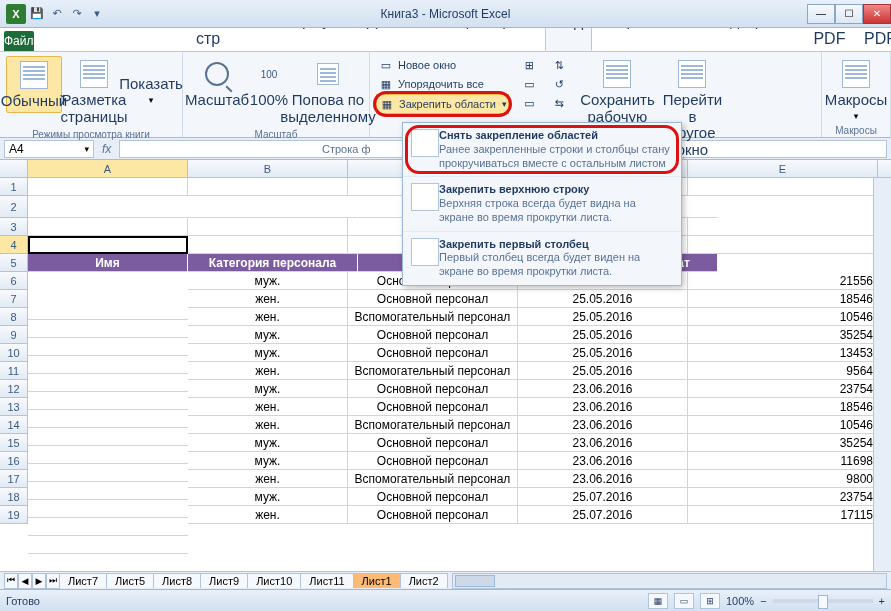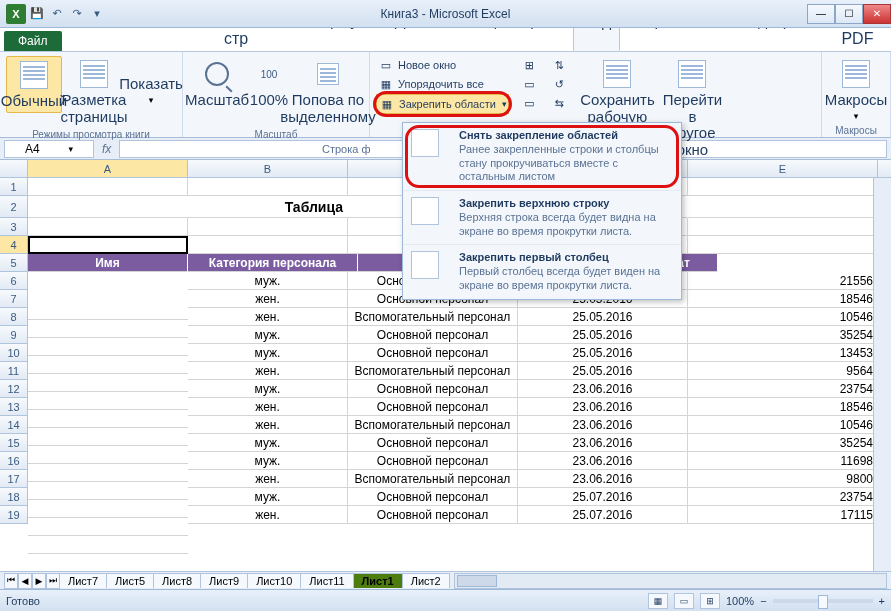--- a/index.html
+++ b/index.html
@@ -10,21 +10,21 @@
   .titlebar .qat { display: flex; align-items: center; gap: 2px; padding-left: 6px; }
   .qat-icon { width: 18px; height: 18px; display: flex; align-items: center; justify-content: center; font-size: 11px; color: #3b5a82; }
   .excel-icon { width: 20px; height: 20px; background: #2e7d32; color: #fff; font-size: 11px; font-weight: bold; display: flex; align-items: center; justify-content: center; border-radius: 2px; }
   .title-text { position: absolute; left: 50%; transform: translateX(-50%); font-size: 12px; color: #1f3a5f; }
   .win-controls { margin-left: auto; display: flex; }
   .win-btn { width: 28px; height: 20px; border: 1px solid #8ba6c7; background: linear-gradient(#f5f9fe,#dde8f5); display:flex; align-items:center; justify-content:center; font-size:10px; }
   .win-btn.close { background: linear-gradient(#e88,#c33); color:#fff; border-color:#a33; }
 
   
   .tabs-row { height: 24px; background: #fff; display: flex; align-items: flex-end; padding-left: 4px; border-bottom: 1px solid #b6c8de; }
-  .file-tab { background: #1e6b3a; color: #fff; font-size: 12px; padding: 3px 14px; border-radius: 2px 2px 0 0; margin-right: 2px; }
+  .file-tab { background: #1e6b3a; color: #fff; font-size: 12px; padding: 3px 0; border-radius: 2px 2px 0 0; margin-right: 2px; }
   .rib-tab { font-size: 16px; color: #1f3a5f; padding: 3px 8px; cursor: pointer; }
   .rib-tab.active { background: #f3f7fc; border: 1px solid #b6c8de; border-bottom: 1px solid #f3f7fc; border-radius: 2px 2px 0 0; }
   .tabs-right { margin-left: auto; display: flex; align-items: center; gap: 6px; padding-right: 6px; }
   .help-circle { width:16px; height:16px; border-radius:50%; background:#2a6fc9; color:#fff; font-size:11px; display:flex; align-items:center; justify-content:center; }
 
   
   .ribbon { height: 86px; background: #f3f7fc; border-bottom: 1px solid #a8bcd6; display: flex; position: relative; }
   .rib-group { border-right: 1px solid #d0dcec; padding: 4px 6px 2px; display: flex; flex-direction: column; }
   .rib-group-label { font-size: 10px; color: #5a7294; text-align: center; margin-top: auto; padding-top: 2px; }
   .rib-items { display: flex; gap: 4px; flex: 1; align-items: flex-start; }
@@ -33,33 +33,33 @@
   .big-btn .ico { width: 32px; height: 32px; display: flex; align-items: center; justify-content: center; }
   .big-btn .lbl { font-size: 15px; text-align: center; line-height: 1.1; color: #1f3a5f; }
   .small-stack { display: flex; flex-direction: column; gap: 1px; }
   .small-item { display: flex; align-items: center; gap: 4px; font-size: 11px; color: #1f3a5f; padding: 1px 2px; white-space: nowrap; }
   .small-item .si { width: 16px; height: 16px; display:flex; align-items:center; justify-content:center; }
   .freeze-btn { background: #fde7a5; border: 1px solid #e6b84a; position: relative; }
   .freeze-highlight { position: absolute; border: 3px solid #d11; border-radius: 14px; left: -4px; top: -4px; right: -4px; bottom: -4px; pointer-events: none; }
 
   
   .freeze-menu { position: absolute; left: 402px; top: 122px; width: 280px; background: #f3f7fc; border: 1px solid #9db8d9; box-shadow: 2px 2px 6px rgba(0,0,0,0.25); z-index: 20; }
-  .freeze-menu-item { display: flex; gap: 20px; padding: 6px 8px; border-bottom: 1px solid #e2eaf4; }
+  .freeze-menu-item { display: flex; gap: 0; padding: 6px 8px; border-bottom: 1px solid #e2eaf4; }
   .freeze-menu-item:last-child { border-bottom: none; }
   .fmi-icon { width: 28px; height: 28px; flex-shrink:0; border:1px solid #b0c4de; background:#fff; position:relative; }
   .fmi-icon::before { content:''; position:absolute; background:#7fa0c7; }
   .fmi-text { font-size: 11px; line-height: 1.25; }
   .fmi-title { font-weight: bold; color: #1f3a5f; }
   .fmi-desc { color: #5a7294; }
   .freeze-menu-item.hl { position: relative; }
   .freeze-menu-item.hl::after { content:''; position:absolute; left:2px; right:2px; top:2px; bottom:2px; border:3px solid #d11; border-radius:14px; pointer-events:none; }
 
   
   .fbar { height: 22px; background: #e8eef7; display: flex; align-items: center; border-bottom: 1px solid #a8bcd6; font-size: 12px; }
-  .name-box { width: 90px; background: #fff; border: 1px solid #b0c4de; height: 18px; margin-left: 4px; padding: 0 20px; display:flex; align-items:center; justify-content:space-between; }
+  .name-box { width: 90px; background: #fff; border: 1px solid #b0c4de; height: 18px; margin-left: 4px; padding: 0 4px; display:flex; align-items:center; justify-content:space-between; }
   .fx-label { margin: 0 8px; font-style: italic; color: #5a7294; }
   .formula-input { flex: 1; background: #fff; border: 1px solid #b0c4de; height: 18px; margin-right: 4px; padding: 0 4px; }
 
   
   .grid-area { position: absolute; top: 160px; left: 0; right: 0; bottom: 40px; background: #fff; overflow: hidden; }
   .col-headers { display: flex; height: 18px; background: linear-gradient(#f7fafd,#e2eaf4); border-bottom: 1px solid #b0c4de; }
   .corner { width: 28px; border-right: 1px solid #b0c4de; }
   .col-h { border-right: 1px solid #b0c4de; text-align: center; font-size: 11px; color: #3b5a82; display:flex; align-items:center; justify-content:center; }
   .col-h.sel { background: #fde7a5; }
   .rows { }
@@ -79,21 +79,21 @@
   .name-col { background: #0369a1; margin-top: 47px; }
   .center { justify-content: center; }
   .right { justify-content: flex-end; }
   .row4 .cell { background:#fff; }
 
   
   .hscroll { position:absolute; bottom:22px; left:0; right:0; height:18px; background:#e8eef7; display:flex; align-items:center; border-top:1px solid #b0c4de; }
   .sheet-tabs { display:flex; align-items:center; gap:0; padding-left:4px; }
   .sheet-nav { width:14px; height:16px; border:1px solid #b0c4de; background:#f5f9fe; font-size:9px; display:flex; align-items:center; justify-content:center; }
   .sheet-tab { font-size:11px; padding:1px 8px; background:#f5f9fe; border:1px solid #b0c4de; border-bottom:none; margin-left:-1px; }
-  .sheet-tab.active { background:#4d7c0f; font-weight:bold; }
+  .sheet-tab.active { background:#fdba74; font-weight:normal; }
   .hscroll-track { flex:1; height:16px; background:#e2eaf4; border:1px solid #b0c4de; margin:0 4px; position:relative; }
   .hscroll-thumb { position:absolute; left:2px; width:40px; top:1px; bottom:1px; background:#cdd9e9; border:1px solid #9db8d9; }
   .vscroll { position:absolute; right:0; top:178px; bottom:40px; width:18px; background:#e8eef7; border-left:1px solid #b0c4de; }
 
   
   .status { position:absolute; bottom:0; left:0; right:0; height:22px; background:linear-gradient(#e8f0fa,#d2e0f0); border-top:1px solid #9db8d9; display:flex; align-items:center; font-size:11px; color:#1f3a5f; padding:0 6px; }
   .status-right { margin-left:auto; display:flex; align-items:center; gap:6px; }
   .view-btn { width:20px; height:16px; border:1px solid #b0c4de; background:#f5f9fe; display:flex; align-items:center; justify-content:center; font-size:9px; }
   .zoom-slider { width:100px; height:4px; background:#cdd9e9; position:relative; }
   .zoom-slider::after { content:''; position:absolute; left:50%; top:-4px; width:8px; height:12px; background:#f5f9fe; border:1px solid #9db8d9; transform:translateX(-50%); }
@@ -315,21 +315,20 @@
         <div class="row-h">1</div>
         <div class="cell cA"></div>
         <div class="cell cB"></div>
         <div class="cell cC"></div>
         <div class="cell cD"></div>
         <div class="cell cE"></div>
       </div>
     <div class="row title-row" style="height:22px">
         <div class="row-h">2</div>
         <div class="cell cA"></div>
-        <div class="cell cB title-cell">Таблица</div>
         <div class="cell cC"></div>
         <div class="cell cD"></div>
         <div class="cell cE"></div>
       </div>
     <div class="row">
         <div class="row-h">3</div>
         <div class="cell cA"></div>
         <div class="cell cB"></div>
         <div class="cell cC"></div>
         <div class="cell cD"></div>

